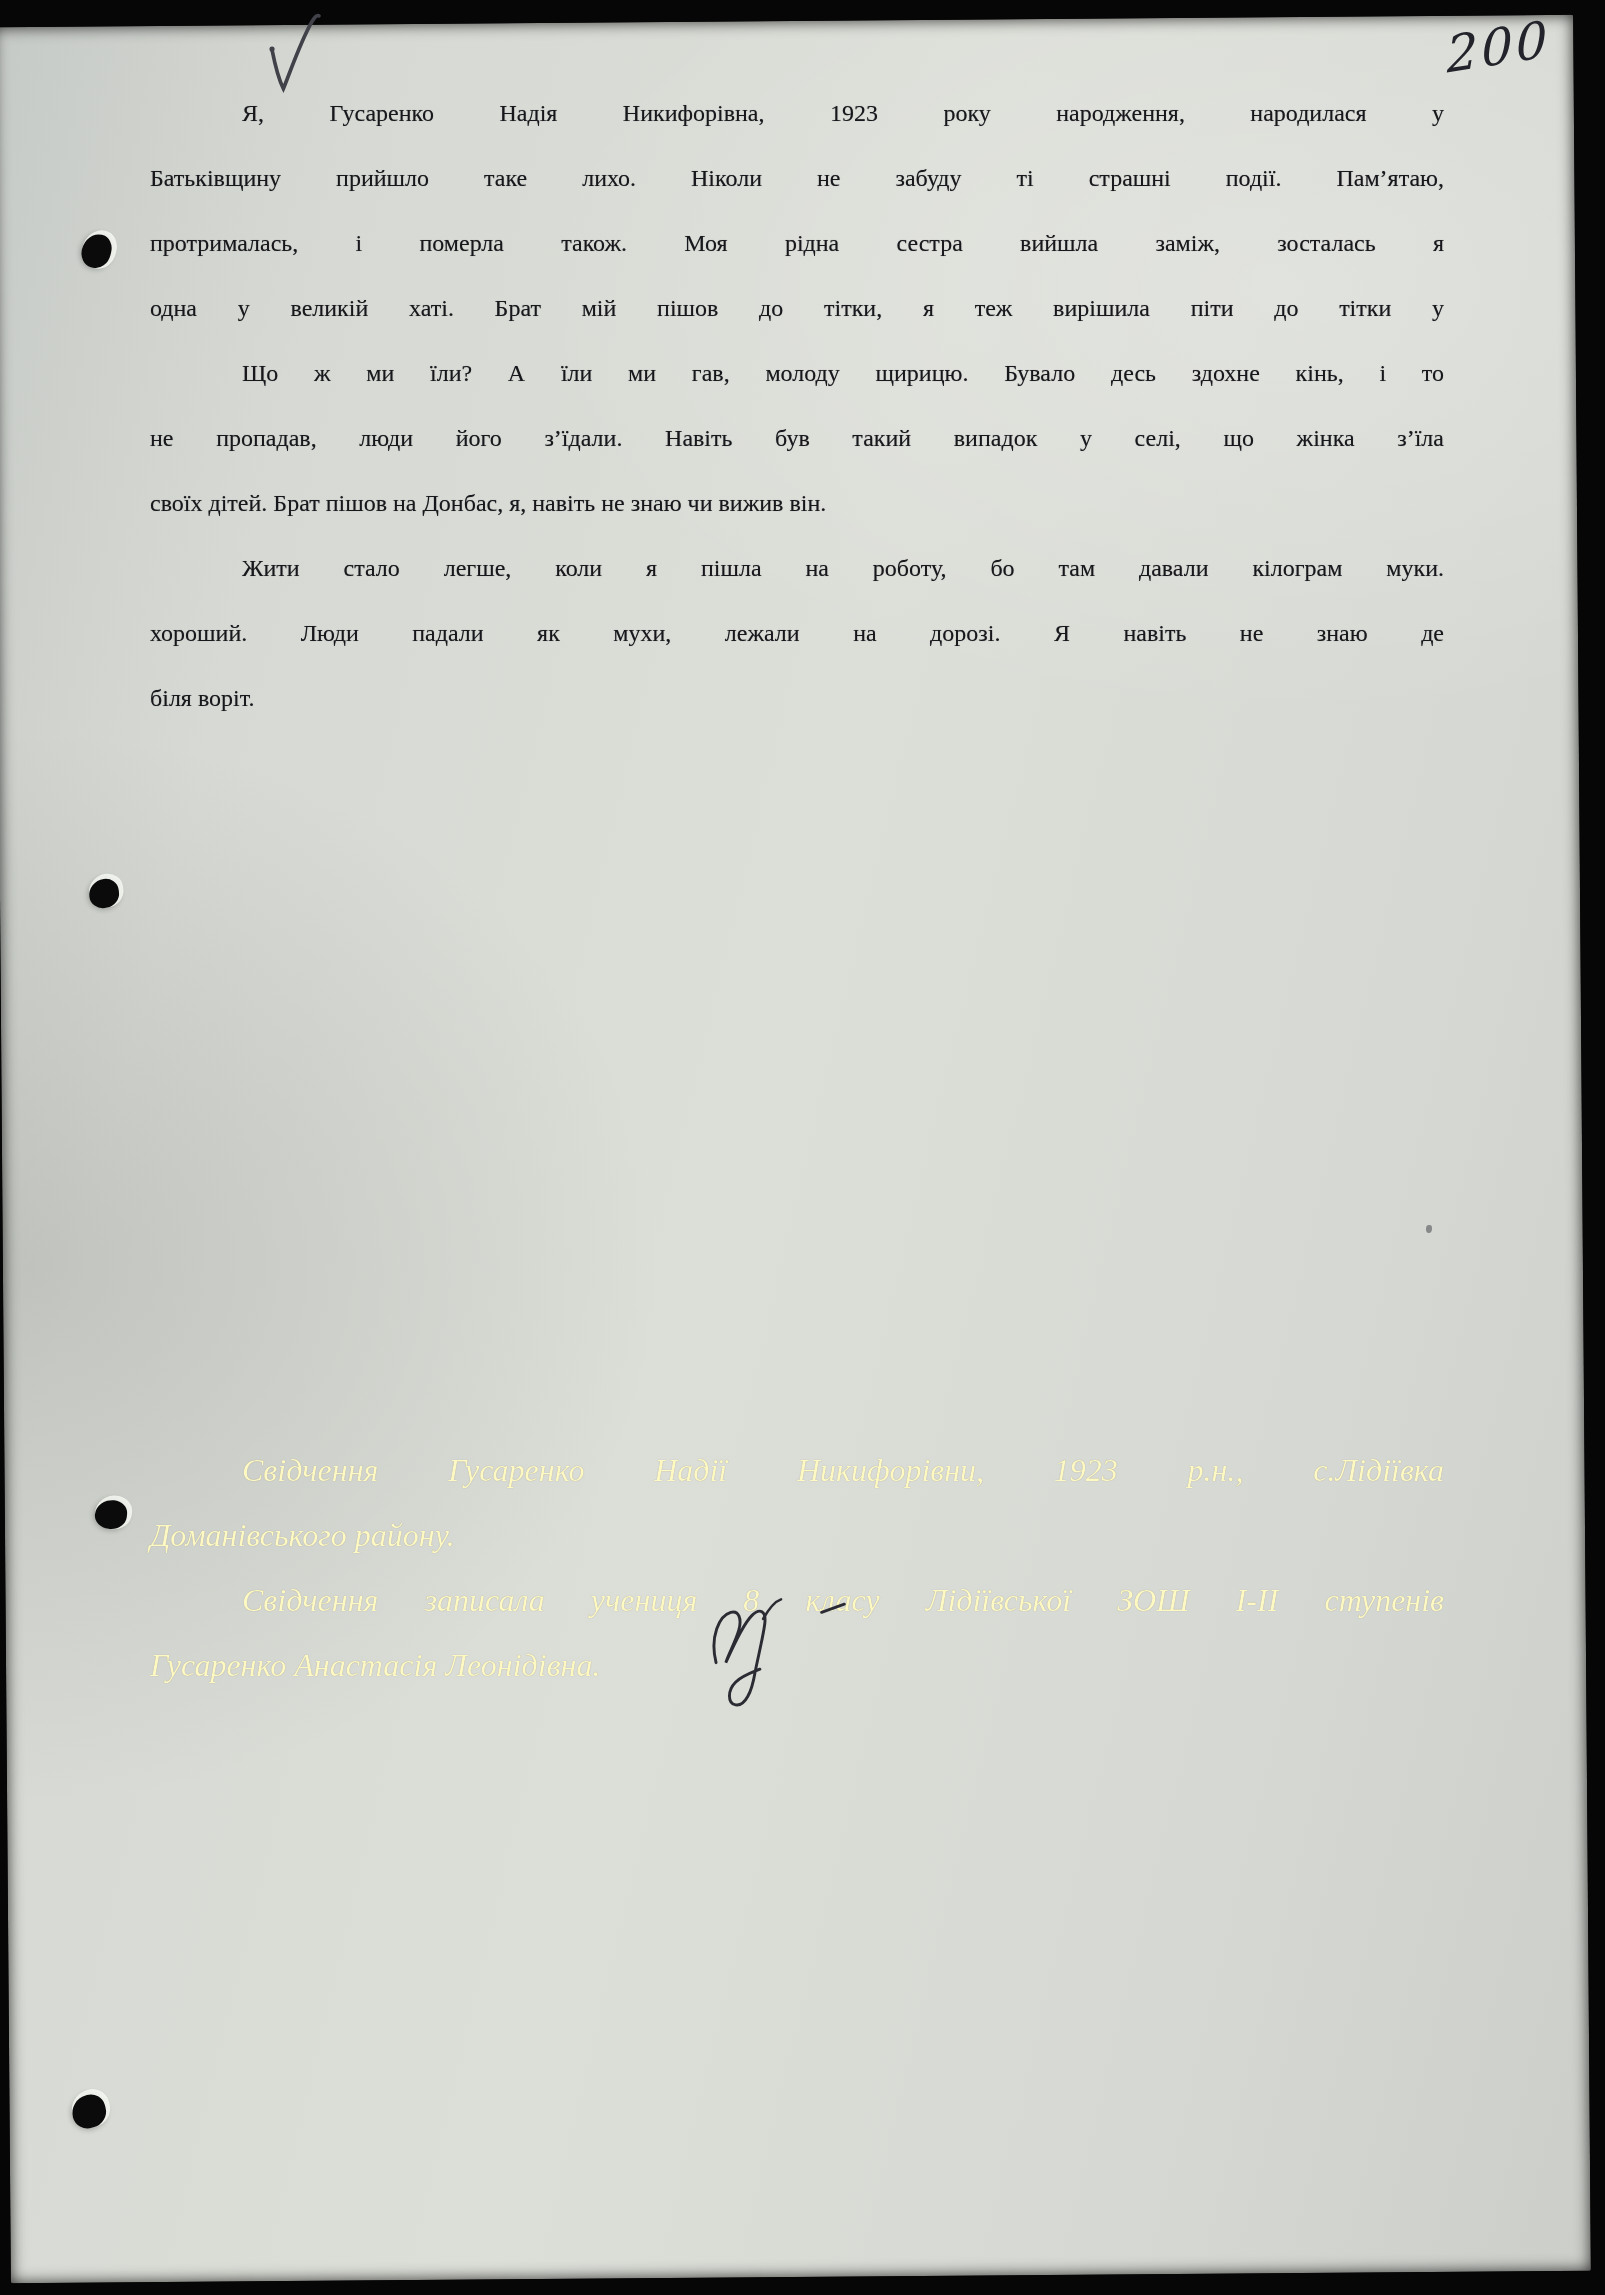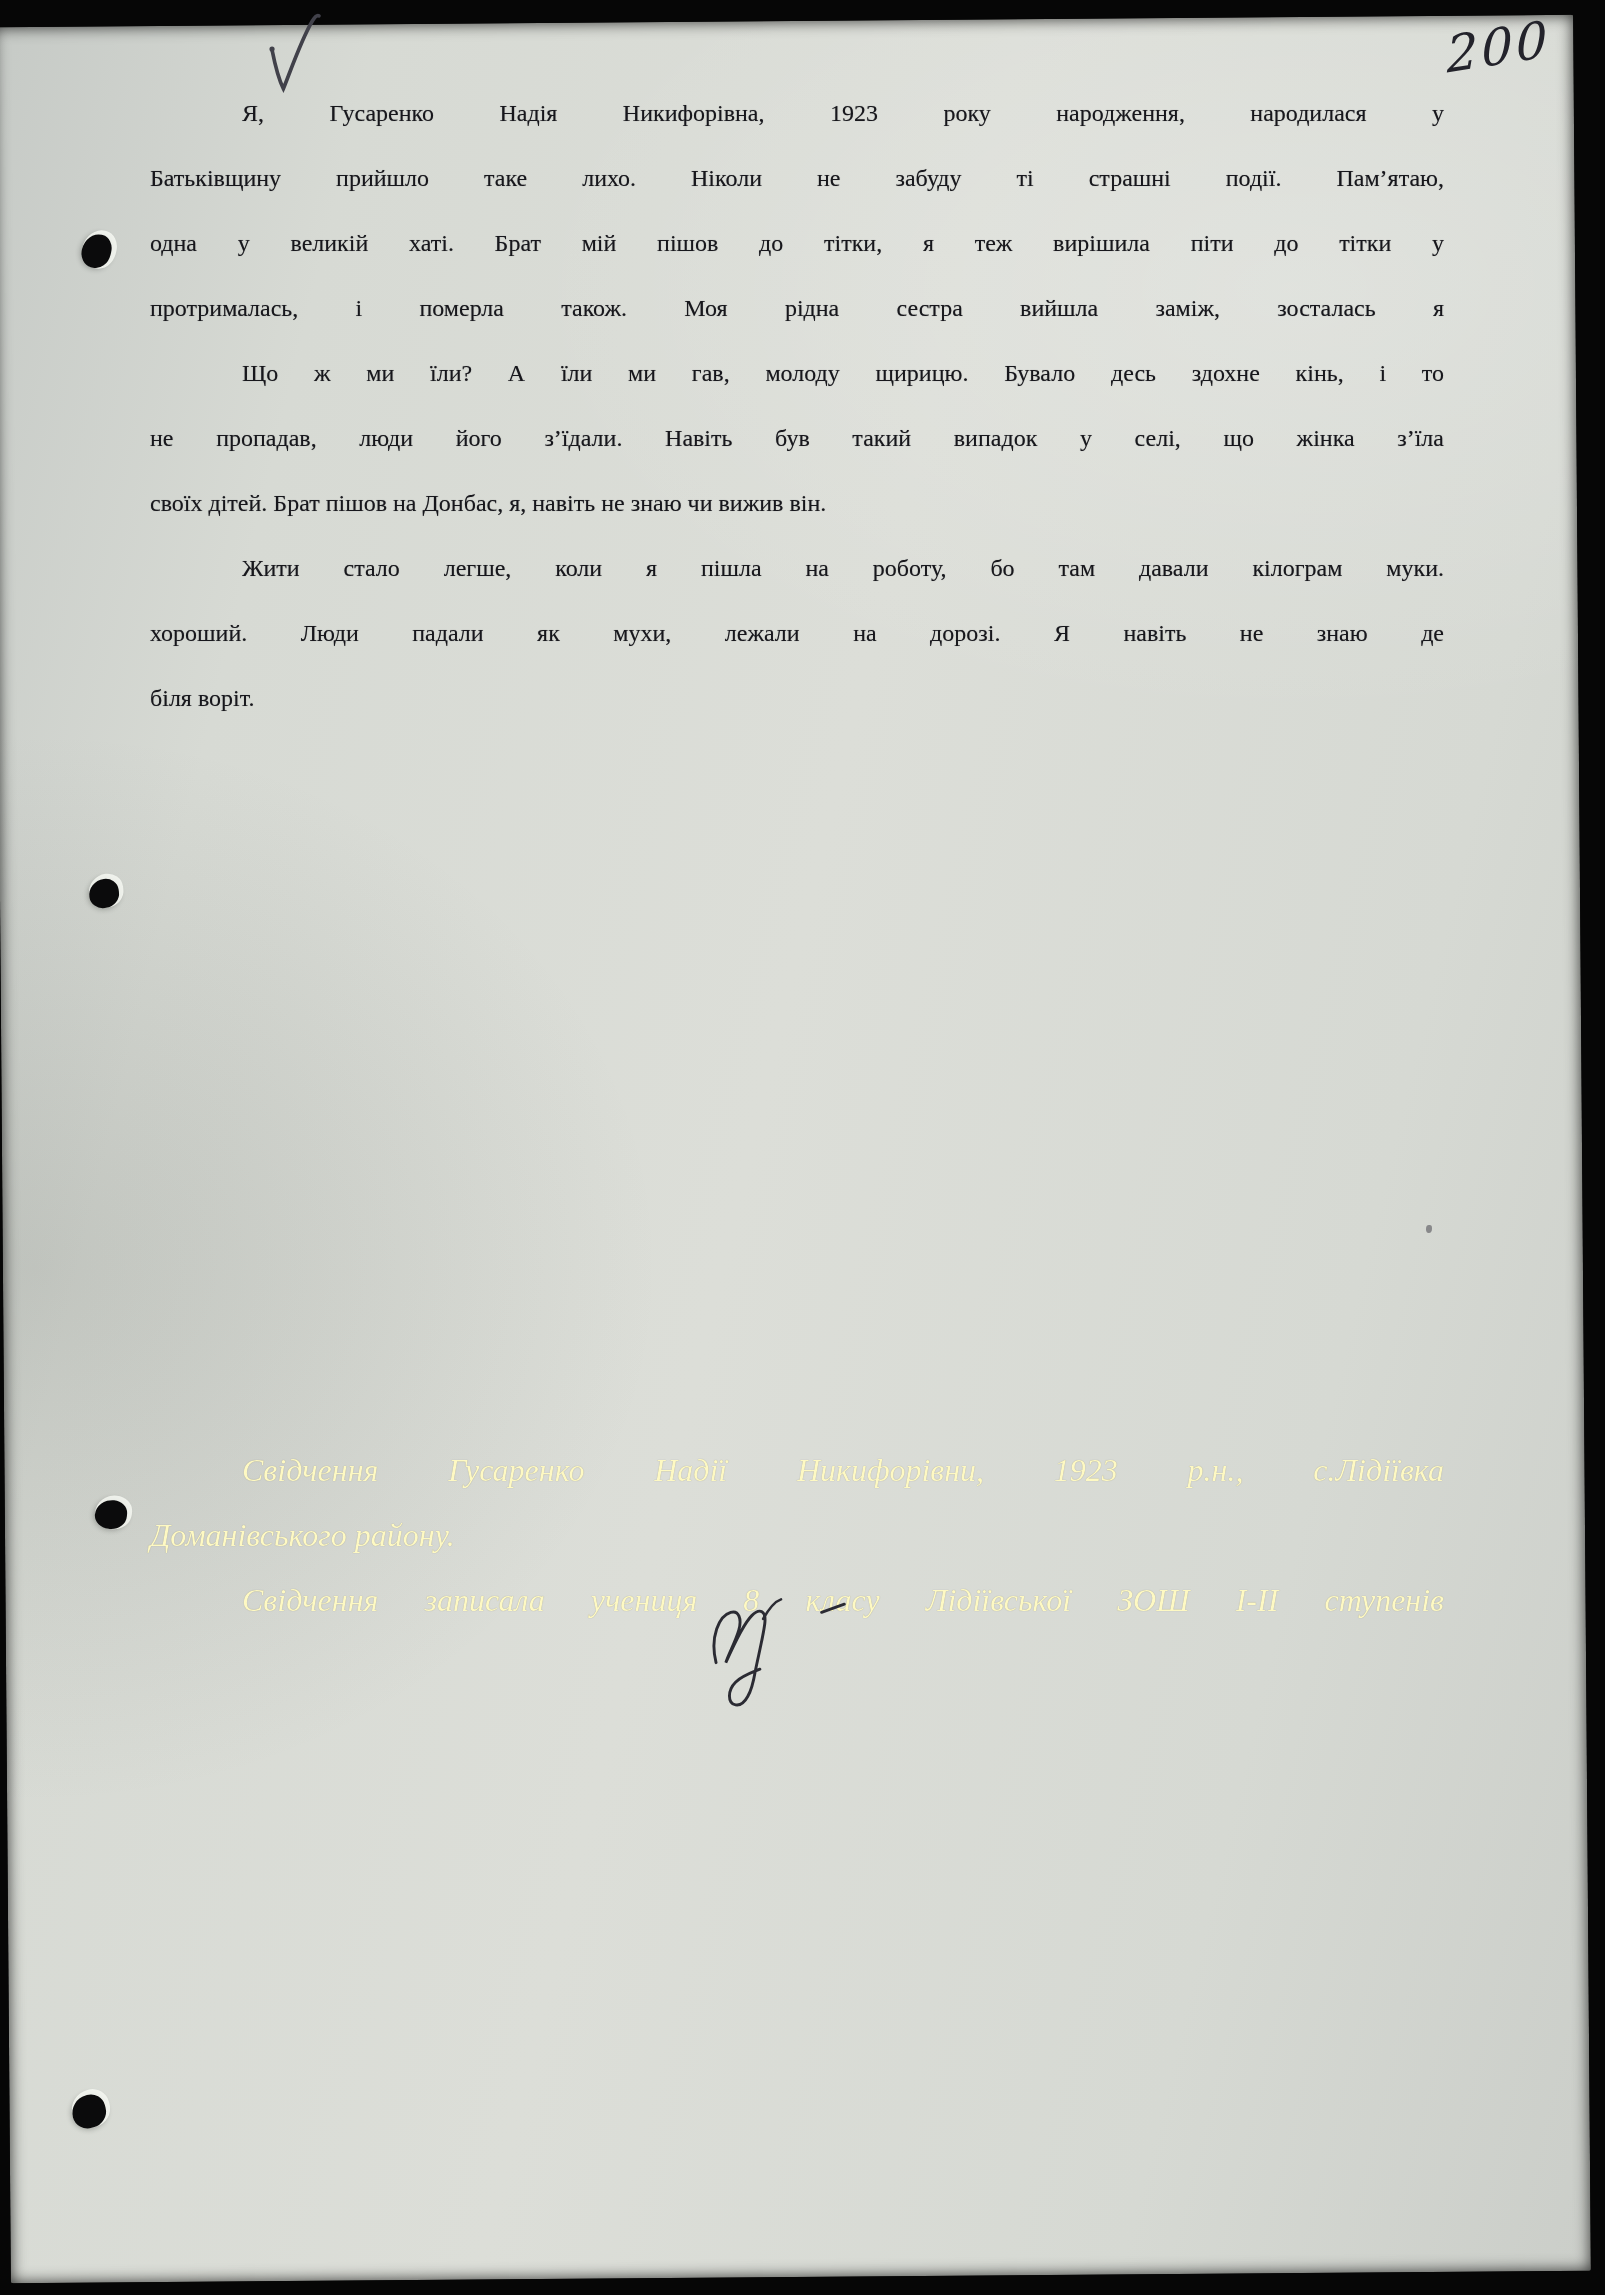--- a/index.html
+++ b/index.html
@@ -102,39 +102,40 @@
   <div class="hole h2"></div>
   <div class="hole h3"></div>
   <div class="hole h4"></div>
 
   <div class="speck"></div>
 
   <div class="textblock">
     <div class="para">
       <div class="line first">Я, Гусаренко Надія Никифорівна, 1923 року народження, народилася у</div>
       <div class="line">Батьківщину прийшло таке лихо. Ніколи не забуду ті страшні події. Пам’ятаю,</div>
+      <div class="line">протрималась, і померла також. Моя рідна сестра вийшла заміж, зосталась я</div>
       <div class="line">одна у великій хаті. Брат мій пішов до тітки, я теж вирішила піти до тітки у</div>
-      <div class="line">протрималась, і померла також. Моя рідна сестра вийшла заміж, зосталась я</div>
     </div>
     <div class="para">
       <div class="line first">Що ж ми їли? А їли ми гав, молоду щирицю. Бувало десь здохне кінь, і то</div>
       <div class="line">не пропадав, люди його з’їдали. Навіть був такий випадок у селі, що жінка з’їла</div>
       <div class="line last">своїх дітей. Брат пішов на Донбас, я, навіть не знаю чи вижив він.</div>
     </div>
     <div class="para">
       <div class="line first">Жити стало легше, коли я пішла на роботу, бо там давали кілограм муки.</div>
       <div class="line">хороший. Люди падали як мухи, лежали на дорозі. Я навіть не знаю де</div>
       <div class="line last">біля воріт.</div>
     </div>
   </div>
 
   <div class="attribution">
     <div class="line first">Свідчення Гусаренко Надії Никифорівни, 1923 р.н., с.Лідіївка</div>
     <div class="line last">Доманівського району.</div>
     <div class="line first">Свідчення записала учениця 8 класу Лідіївської ЗОШ І-ІІ ступенів</div>
+    <div class="line last">Гусаренко Анастасія Леонідівна.</div>
   </div>
 
   <svg class="sig" width="179" height="138" viewBox="0 0 220 170">
     <path d="M38,92 C30,60 42,34 56,30 C66,27 70,38 66,52 C62,66 54,80 50,92
              C58,74 72,44 82,34 C92,24 100,28 98,44 C96,60 90,84 86,104
              C82,128 74,146 62,144 C52,142 52,126 62,116 C70,108 82,104 92,100" fill="none" stroke="#2b2b33" stroke-width="3.6" stroke-linecap="round"></path>
     <path d="M96,38 C104,24 112,16 118,14" fill="none" stroke="#2b2b33" stroke-width="3.2" stroke-linecap="round"></path>
     <path d="M168,30 L196,20" fill="none" stroke="#2b2b33" stroke-width="3.6" stroke-linecap="round"></path>
   </svg>
 

